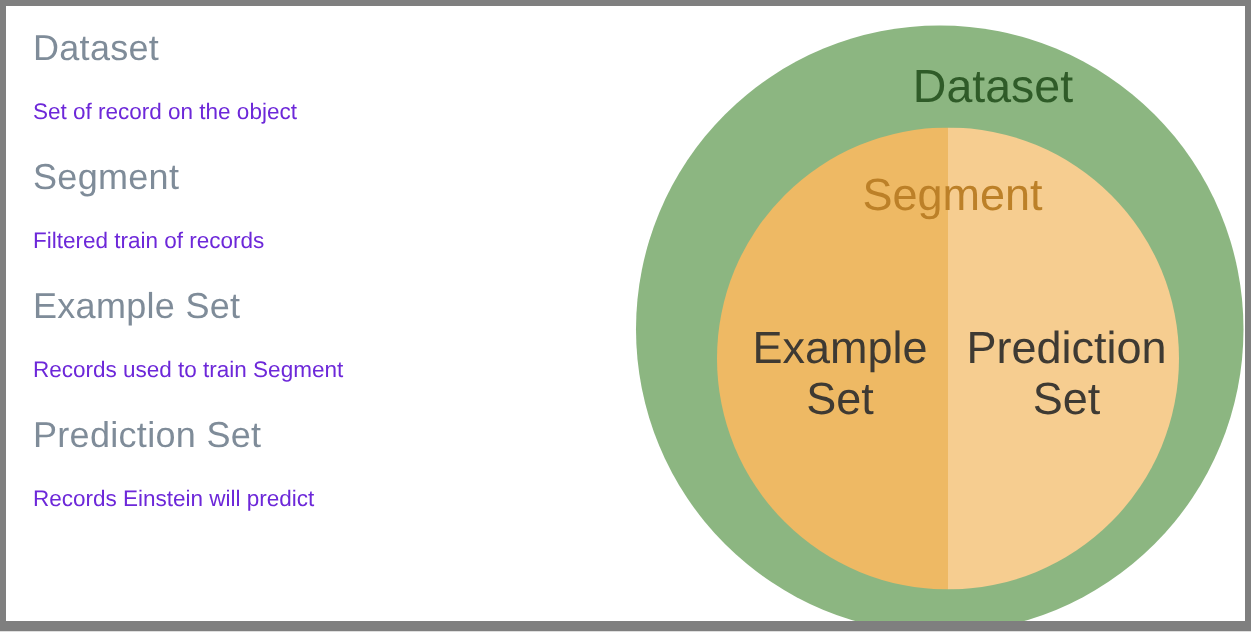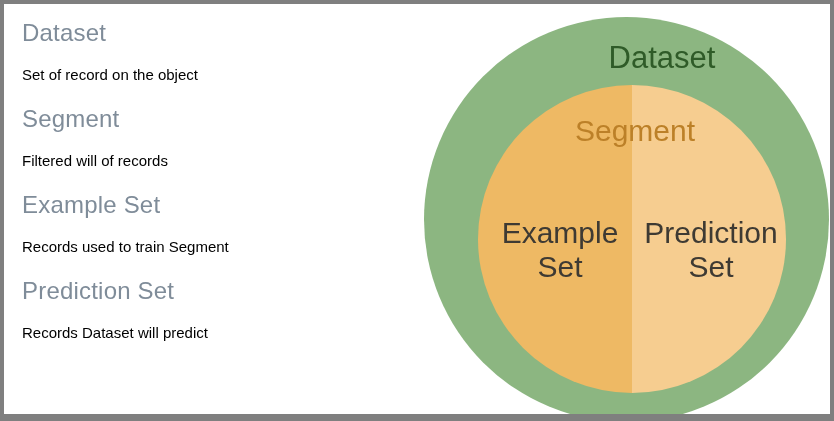--- a/index.html
+++ b/index.html
@@ -39,21 +39,21 @@
     line-height: 29px;
     font-weight: 400;
     color: #7f8c99;
     letter-spacing: 0.2px;
   }
   .term-desc {
     margin: 0 0 20px 0;
     font-size: 15px;
     line-height: 18px;
     font-weight: 400;
-    color: #000000;
+    color: #6d28d9;
   }
 
   
   .venn {
     position: absolute;
     left: 0; top: 0; right: 0; bottom: 0;
   }
   .outer-circle {
     position: absolute;
     left: 420px;
@@ -121,27 +121,27 @@
 <body>
 
 <div class="frame">
   <div class="content">
 
     <div class="glossary">
       <h2 class="term-title">Dataset</h2>
       <p class="term-desc">Set of record on the object</p>
 
       <h2 class="term-title">Segment</h2>
-      <p class="term-desc">Filtered will of records</p>
+      <p class="term-desc">Filtered train of records</p>
 
       <h2 class="term-title">Example Set</h2>
       <p class="term-desc">Records used to train Segment</p>
 
       <h2 class="term-title">Prediction Set</h2>
-      <p class="term-desc">Records Dataset will predict</p>
+      <p class="term-desc">Records Einstein will predict</p>
     </div>
 
     <div class="venn">
       <div class="outer-circle"></div>
       <div class="inner-circle">
         <div class="half half-left"></div>
         <div class="half half-right"></div>
       </div>
 
       <div class="circle-label label-dataset">Dataset</div>

